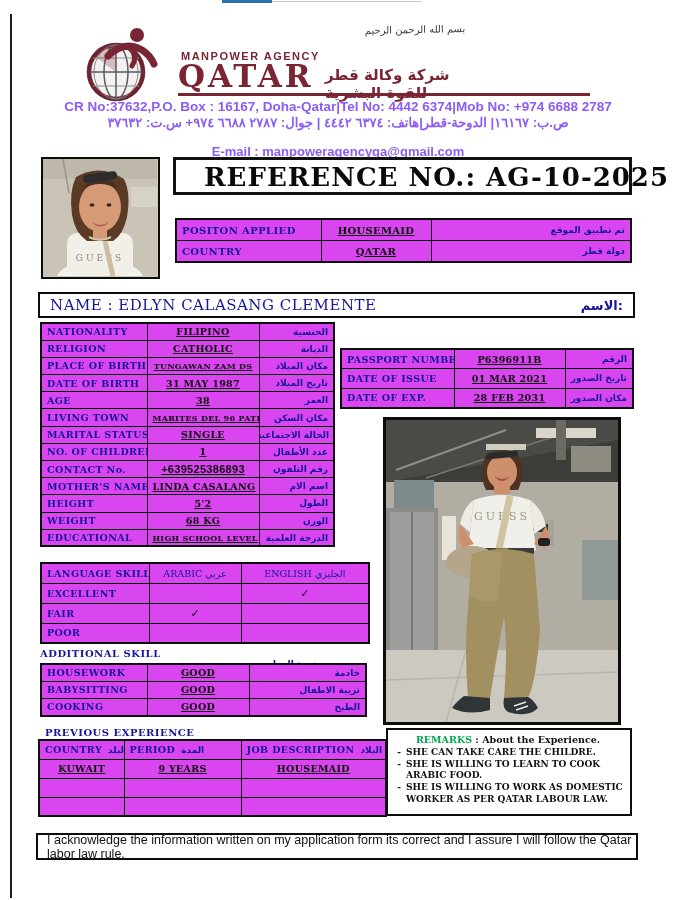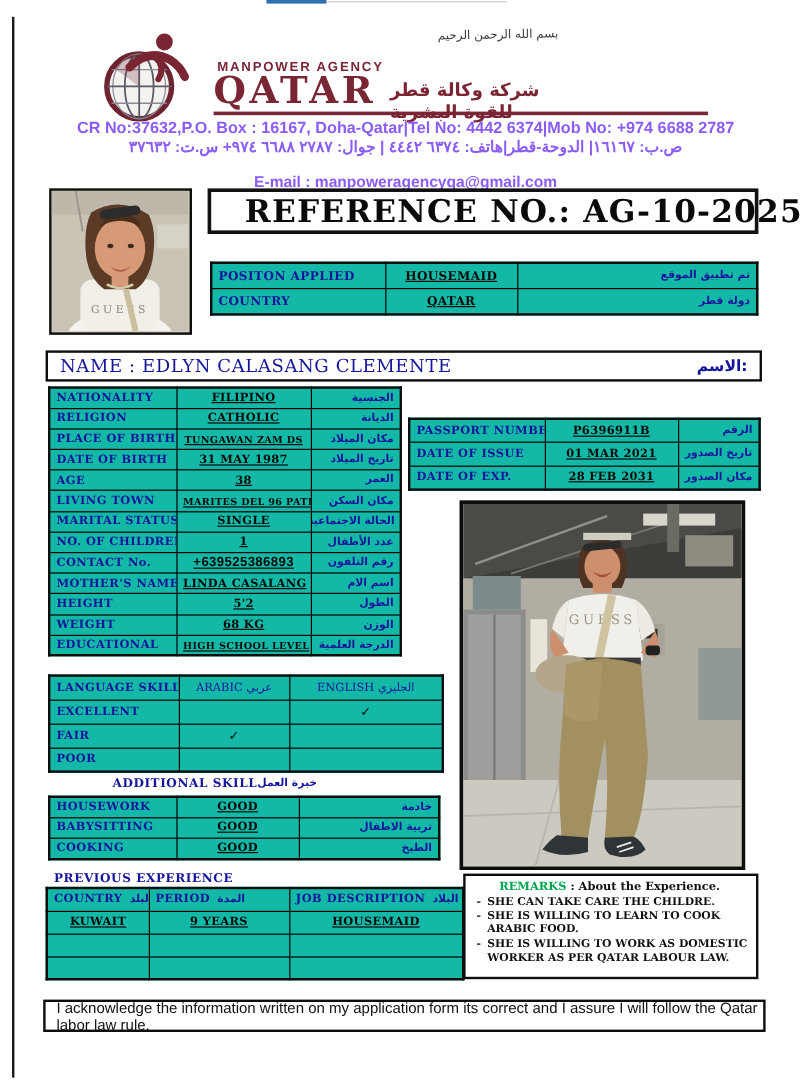--- a/index.html
+++ b/index.html
@@ -31,21 +31,21 @@
   .headshot { left:41px; top:157px; width:119px; height:122px; border:2.5px solid #0d0d0d; background:#cfcabc; }
   .fullbody { left:383px; top:417px; width:238px; height:308px; border:3px solid #0d0d0d; background:#b9b4ac; }
   .headshot svg, .fullbody svg { display:block; }
 
   
   .ref-box { left:173px; top:157px; width:459px; height:38px; border:3px solid #111;
              display:flex; align-items:flex-end; padding-left:28px; }
   .ref-text { font-size:26px; font-weight:bold; letter-spacing:1px; color:#0a0a0a; white-space:nowrap; }
 
   
-  table.tbl { border-collapse:collapse; table-layout:fixed; position:absolute; background:#14b8a6; }
+  table.tbl { border-collapse:collapse; table-layout:fixed; position:absolute; background:#d946ef; }
   table.tbl td { border:1px solid #000; padding:0 5px; overflow:hidden; white-space:nowrap; vertical-align:middle; }
   table.thick { border:2.5px solid #0d0d0d; }
   .lbl { color:#15159b; font-weight:bold; font-size:9.5px; letter-spacing:.4px; }
   .val { color:#0a0a0a; font-weight:bold; font-size:9.5px; text-align:center; letter-spacing:.3px;text-decoration:underline; }
   .val-sm { font-size:8px; }
   .val-lg { font-size:11px; font-family:"Liberation Sans",sans-serif; }
   .arc { color:#15159b; font-weight:bold; font-size:9px; text-align:right; direction:rtl;
          font-family:"DejaVu Sans",sans-serif; }
 
   .pos-table { left:175px; top:218px; width:455px; }
@@ -64,21 +64,21 @@
   .pass-title { left:340px; top:329px; width:292px; text-align:center; color:#15159b;
                 font-weight:bold; font-size:12.5px; letter-spacing:.5px; }
   .pass-table { left:340px; top:348px; width:292px; }
   .pass-table td { height:19.5px; }
 
   .lang-table { left:40px; top:562px; width:328px; }
   .lang-table td { height:20px; }
   .lang-head { color:#15159b; font-weight:normal; font-size:9.5px; text-align:center; }
   .chk { text-align:center; font-size:11px; color:#111; font-family:"DejaVu Sans",sans-serif; }
 
-  .addl-row { left:40px; top:648px; width:278px; display:flex; justify-content:center; }
+  .addl-row { left:40px; top:648px; width:278px; display:flex; justify-content:flex-end;flex-direction:column; }
   .sect-lbl { color:#15159b; font-weight:bold; font-size:10px; letter-spacing:.5px; }
   .sect-ar  { color:#15159b; font-weight:bold; font-size:9px; direction:rtl; font-family:"DejaVu Sans",sans-serif; }
 
   .addl-table { left:40px; top:663px; width:325px; }
   .addl-table td { height:17.2px; }
 
   .prev-lbl { left:45px; top:727px; }
   .prev-table { left:38px; top:739px; width:347px; }
   .prev-table td { height:19px; }
   .prev-head { display:flex; gap:6px; align-items:center; }

